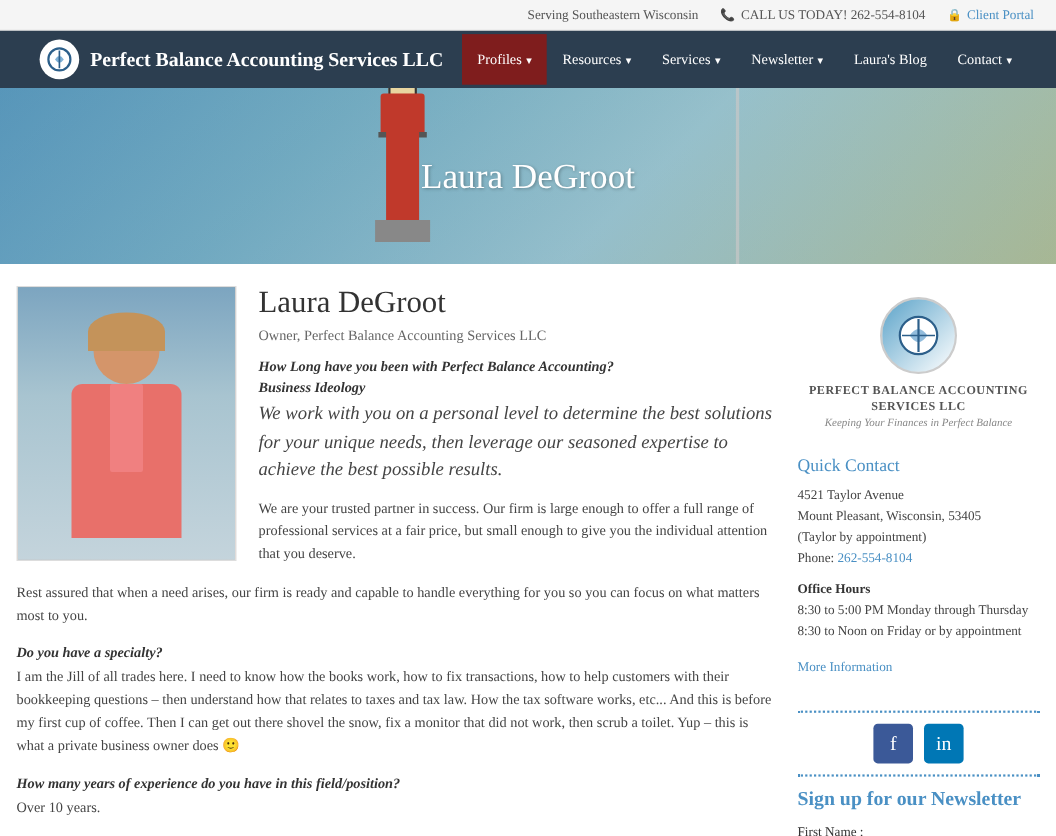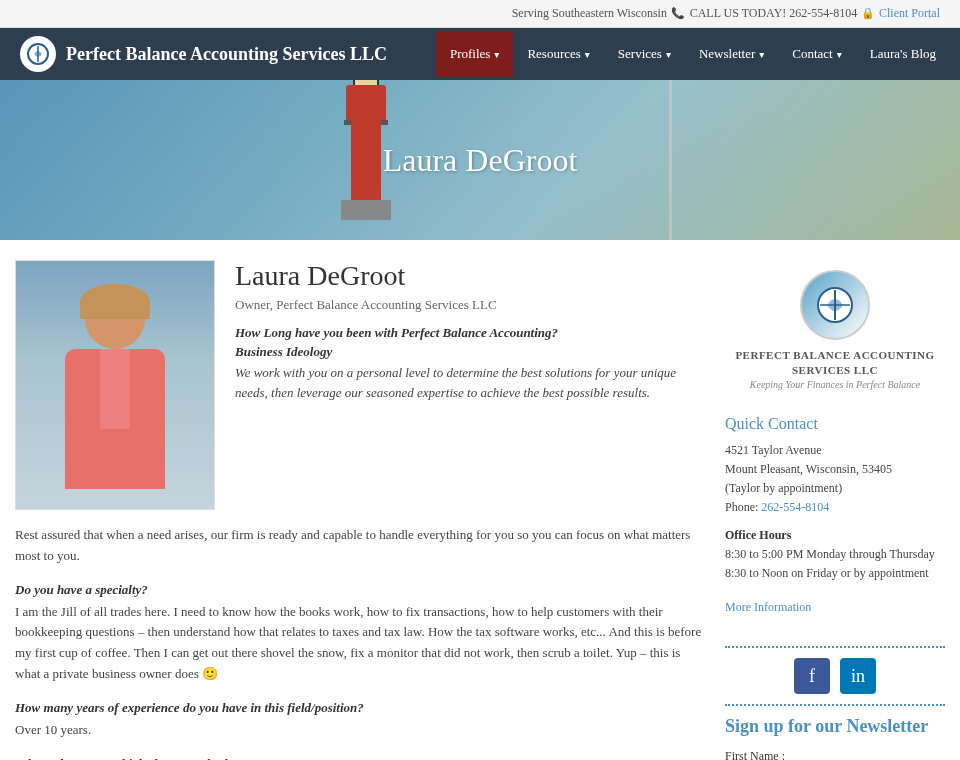--- a/index.html
+++ b/index.html
@@ -6,35 +6,35 @@
     body { font-family: Georgia, 'Times New Roman', serif; font-size: 14px; color: #333; background: #fff; }
 
     
     .top-bar {
       background: #f5f5f5;
       border-bottom: 1px solid #ddd;
       padding: 6px 20px;
       display: flex;
       justify-content: flex-end;
       align-items: center;
-      gap: 4px;
+      gap: 20px;
       font-size: 12px;
       color: #555;
     }
     .top-bar .call-info { display: flex; align-items: center; gap: 5px; }
     .top-bar .client-portal { color: #4a90c4; text-decoration: none; display: flex; align-items: center; gap: 4px; }
     .phone-icon::before { content: '📞'; font-size: 11px; }
     .lock-icon::before { content: '🔒'; font-size: 11px; }
 
     
     nav {
       background: #2c3e50;
       display: flex;
       align-items: center;
-      padding: 0 10px;
+      padding: 0 26px;
       min-height: 50px;
     }
     .nav-logo {
       display: flex;
       align-items: center;
       gap: 10px;
       color: #fff;
       text-decoration: none;
       font-size: 18px;
       font-weight: bold;
@@ -236,21 +236,21 @@
     }
     .profile-info .ideology-title {
       font-style: italic;
       font-weight: bold;
       margin-bottom: 3px;
       font-size: 13px;
     }
     .profile-info .ideology-text {
       font-style: italic;
       color: #444;
-      font-size: 13px;
+      font-size: 17px;
       margin-bottom: 12px;
       line-height: 1.5;
     }
     .profile-info .regular-text {
       font-size: 13px;
       line-height: 1.6;
       color: #444;
     }
 
     .full-text {
@@ -418,25 +418,25 @@
     </a>
     <a class="nav-item">
       <span>Services</span>
       <span class="caret"></span>
     </a>
     <a class="nav-item">
       <span>Newsletter</span>
       <span class="caret"></span>
     </a>
     <a class="nav-item">
+      <span>Laura's Blog</span>
+    </a>
+    <a class="nav-item">
       <span>Contact</span>
       <span class="caret"></span>
-    </a>
-    <a class="nav-item">
-      <span>Laura's Blog</span>
     </a>
   </div>
 </nav>
 
 <div class="hero">
   <div class="hero-overlay"></div>
 
   <div class="hero-lighthouse">
     <div class="lighthouse-light"></div>
     <div class="lighthouse-top"></div>
@@ -463,20 +463,21 @@
             <div class="person-scarf"></div>
           </div>
         </div>
       </div>
       <div class="profile-info">
         <h1>Laura DeGroot</h1>
         <p class="title">Owner, Perfect Balance Accounting Services LLC</p>
         <p class="question">How Long have you been with Perfect Balance Accounting?</p>
         <p class="ideology-title">Business Ideology</p>
         <p class="ideology-text">We work with you on a personal level to determine the best solutions for your unique needs, then leverage our seasoned expertise to achieve the best possible results.</p>
+        <p class="regular-text">We are your trusted partner in success. Our firm is large enough to offer a full range of professional services at a fair price, but small enough to give you the individual attention that you deserve.</p>
       </div>
     </div>
 
     <div class="full-text">
       <p class="rest-text">Rest assured that when a need arises, our firm is ready and capable to handle everything for you so you can focus on what matters most to you.</p>
     </div>
 
     <div class="qa-section">
       <p class="q">Do you have a specialty?</p>
       <p class="a">I am the Jill of all trades here. I need to know how the books work, how to fix transactions, how to help customers with their bookkeeping questions – then understand how that relates to taxes and tax law. How the tax software works, etc... And this is before my first cup of coffee. Then I can get out there shovel the snow, fix a monitor that did not work, then scrub a toilet. Yup – this is what a private business owner does 🙂</p>

